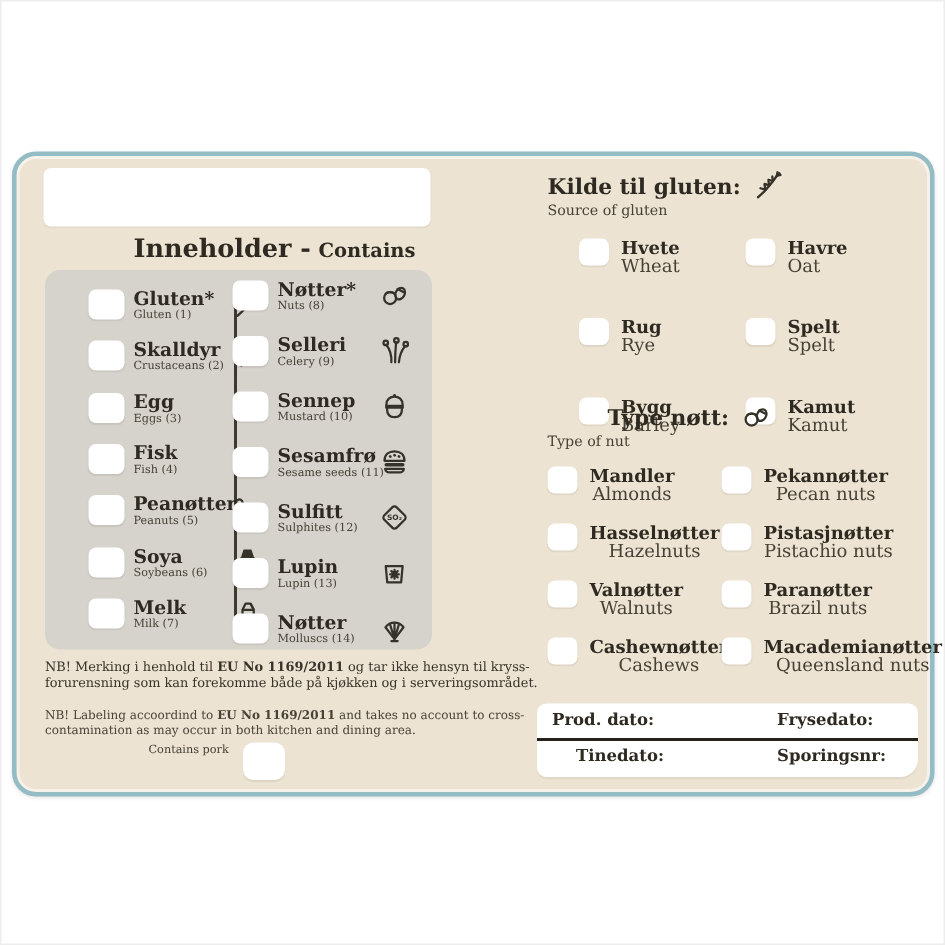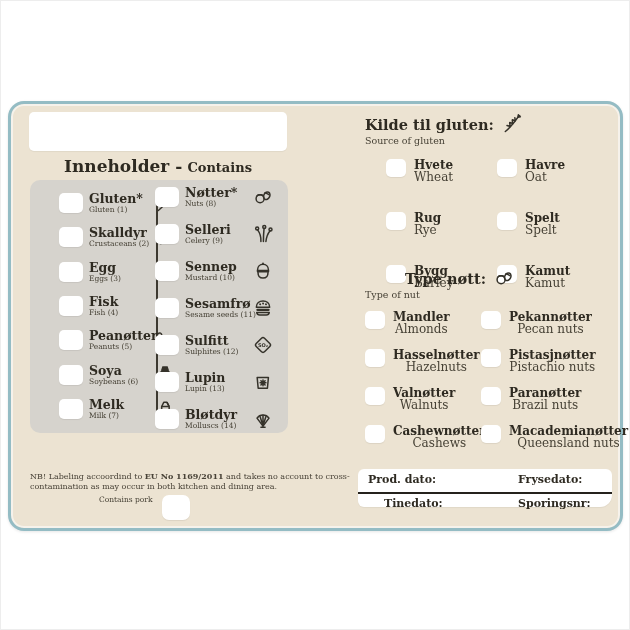--- a/index.html
+++ b/index.html
@@ -5,21 +5,21 @@
   html,body{margin:0;padding:0;background:#fff;}
   .stage{position:relative;width:630px;height:630px;background:#ffffff;
          font-family:"DejaVu Serif",serif;color:#2e2a21;overflow:hidden;
          box-shadow:inset 0 0 0 1px #ededed;}
   .card{position:absolute;left:8px;top:101px;width:609px;height:424px;
         background:#ece3d2;border:3px solid #94bcc4;border-radius:16px;
         box-shadow:inset 0 0 0 2px rgba(255,255,255,.55), 0 1px 3px rgba(0,0,0,.10);}
   
   .namebox{position:absolute;left:18px;top:8px;width:258px;height:39px;background:#fff;
            border-radius:5px;box-shadow:0 1px 1px rgba(0,0,0,.05);}
-  .main-title{position:absolute;left:0;top:52px;width:294px;text-align:center;white-space:nowrap;}
+  .main-title{position:absolute;left:0;top:52px;width:294px;text-align:center;white-space:nowrap;padding-left:25px;}
   .t-no{font-size:17px;font-weight:bold;}
   .t-en{font-size:13px;font-weight:bold;}
   .panel{position:absolute;left:19px;top:76px;width:258px;height:253px;background:#d6d3cd;
          border-radius:10px;}
   .pdivider{position:absolute;left:126px;top:14px;bottom:16px;width:2px;background:#3d3930;}
   .alcol{position:absolute;top:6px;height:240px;display:flex;flex-direction:column;
          justify-content:space-around;}
   .alcol.c1{left:0;width:124px;padding-left:24px;}
   .alcol.c2{left:120px;width:126px;gap:15px;}
   .alrow{display:flex;align-items:center;gap:6px;padding-left:5px;}
@@ -46,21 +46,21 @@
   .ggrid{position:absolute;left:375px;top:54px;display:grid;
          grid-template-columns:83px auto;row-gap:14px;gap:28px;}
   .ngrid{position:absolute;left:354px;top:206px;display:grid;
          grid-template-columns:116px auto;row-gap:13px;text-align:center;}
   .gcell{display:flex;gap:8px;align-items:flex-start;}
   .gcb{width:20px;height:18px;background:#fff;border-radius:5px;flex:none;margin-top:1px;
        box-shadow:0 1px 1px rgba(0,0,0,.07);}
   .g-no{font-size:12px;font-weight:bold;line-height:14px;white-space:nowrap;}
   .g-en{font-size:12px;color:#464135;line-height:11px;white-space:nowrap;}
   .hic{width:20px;height:20px;}
-  .dtable{position:absolute;left:347px;top:365px;width:254px;height:38px;background:#fff;
+  .dtable{position:absolute;left:347px;top:365px;width:254px;height:49px;background:#fff;
           border-radius:6px 6px 12px 6px;box-shadow:0 1px 1px rgba(0,0,0,.05);}
   .dline{position:absolute;left:0;right:0;top:23px;height:2px;background:#25221c;}
   .dcell{position:absolute;font-size:11px;font-weight:bold;white-space:nowrap;}
   .dc1{left:10px;top:4px;} .dc2{left:160px;top:4px;}
   .dc3{left:10px;top:28px;margin-left:16px;} .dc4{left:160px;top:28px;}
   svg{display:block;}
   svg *{vector-effect:non-scaling-stroke;}
 </style>
 </head>
 <body>
@@ -262,34 +262,35 @@
         <span class="alic">
           <svg viewBox="0 0 24 24" width="20" height="20" fill="none" stroke="#35322a" stroke-width="1.5" stroke-linecap="round" stroke-linejoin="round">
                 <path d="M5 6.5h13.5l-1.2 13H6.2z"></path>
                 <path d="M12 9.5v7M8.5 13h7M9.5 10.5l5 5M14.5 10.5l-5 5"></path>
               </svg>
             </span>
       </div>
       <div class="alrow">
         <div class="alcb"></div>
         <div class="altxt">
-              <div class="al-no">Bløtdyr</div>
+              <div class="al-no">Nøtter</div>
           <div class="al-en">Molluscs (14)</div>
             </div>
         <span class="alic">
           <svg viewBox="0 0 24 24" width="20" height="20" fill="none" stroke="#35322a" stroke-width="1.5" stroke-linecap="round" stroke-linejoin="round">
                 <path d="M12 20.5L4.8 11a8.8 8.8 0 0 1 14.4 0z"></path>
                 <path d="M12 20.5L8.6 9.2M12 20.5V7.5M12 20.5l3.4-11.3"></path>
                 <path d="M9.5 22h5"></path>
               </svg>
             </span>
       </div>
     </div>
   </div>
 
+  <div class="nb n1"><span>NB! Merking i henhold til </span><strong>EU No 1169/2011</strong><span> og tar ikke hensyn til kryss-forurensning som kan forekomme både på kjøkken og i serveringsområdet.</span></div>
   <div class="nb n2"><span>NB! Labeling accoordind to </span><strong>EU No 1169/2011</strong><span> and takes no account to cross-contamination as may occur in both kitchen and dining area.</span></div>
 
   <div class="pork">
     <div>
       <div class="pork-sub">Contains pork</div>
     </div>
     <div class="pork-cb"></div>
   </div>
 
   <div class="sect-title gtitle">

